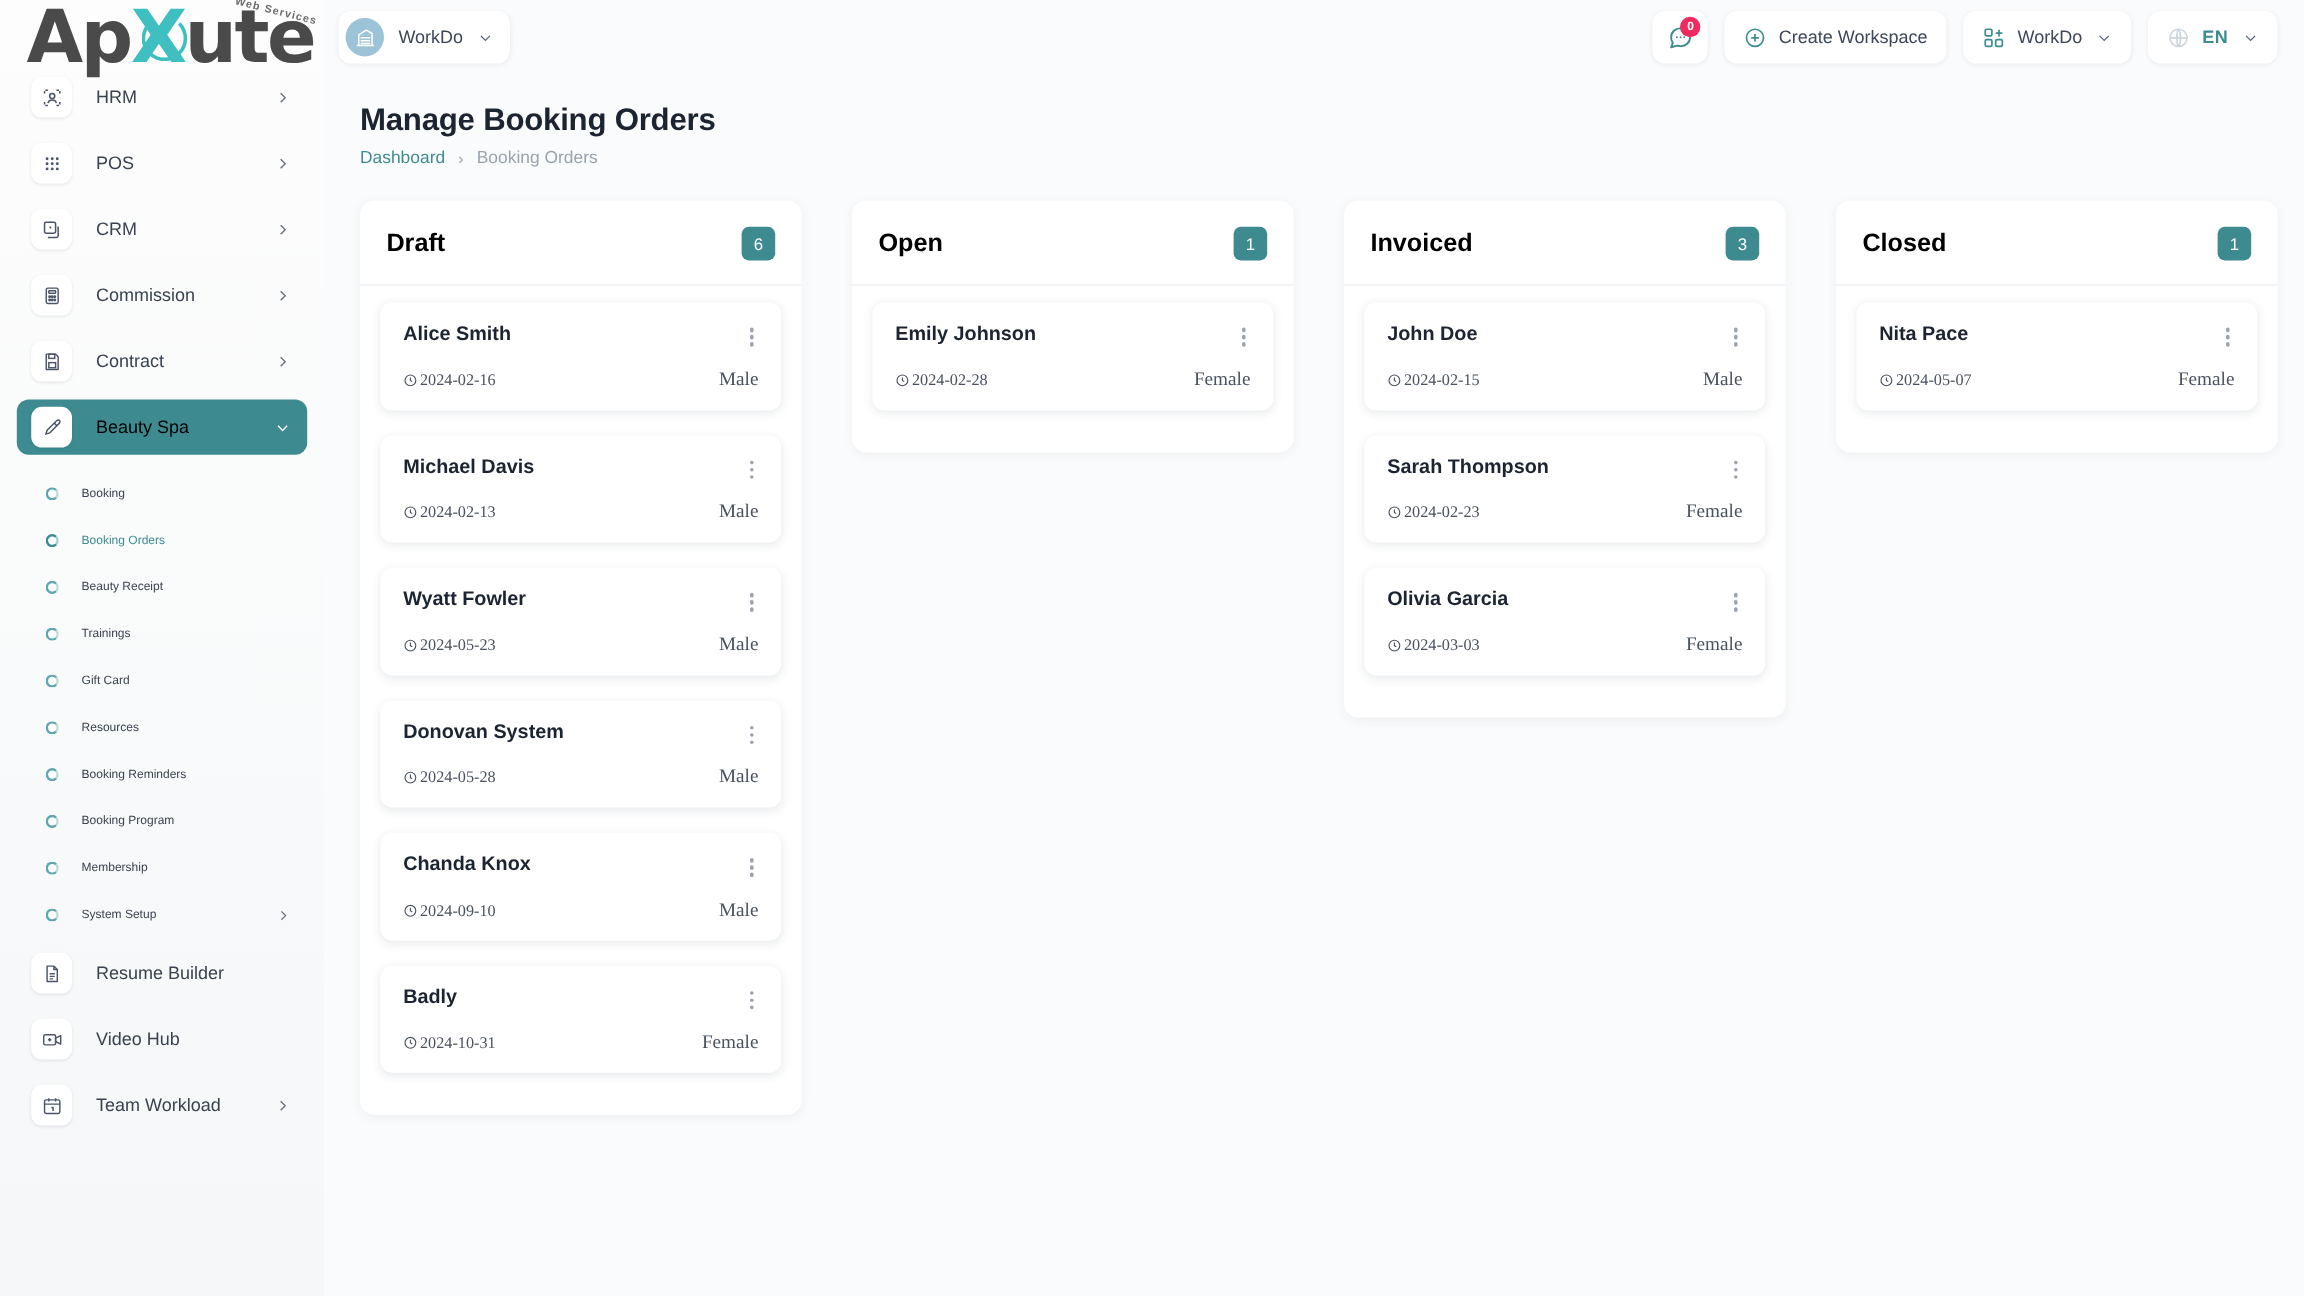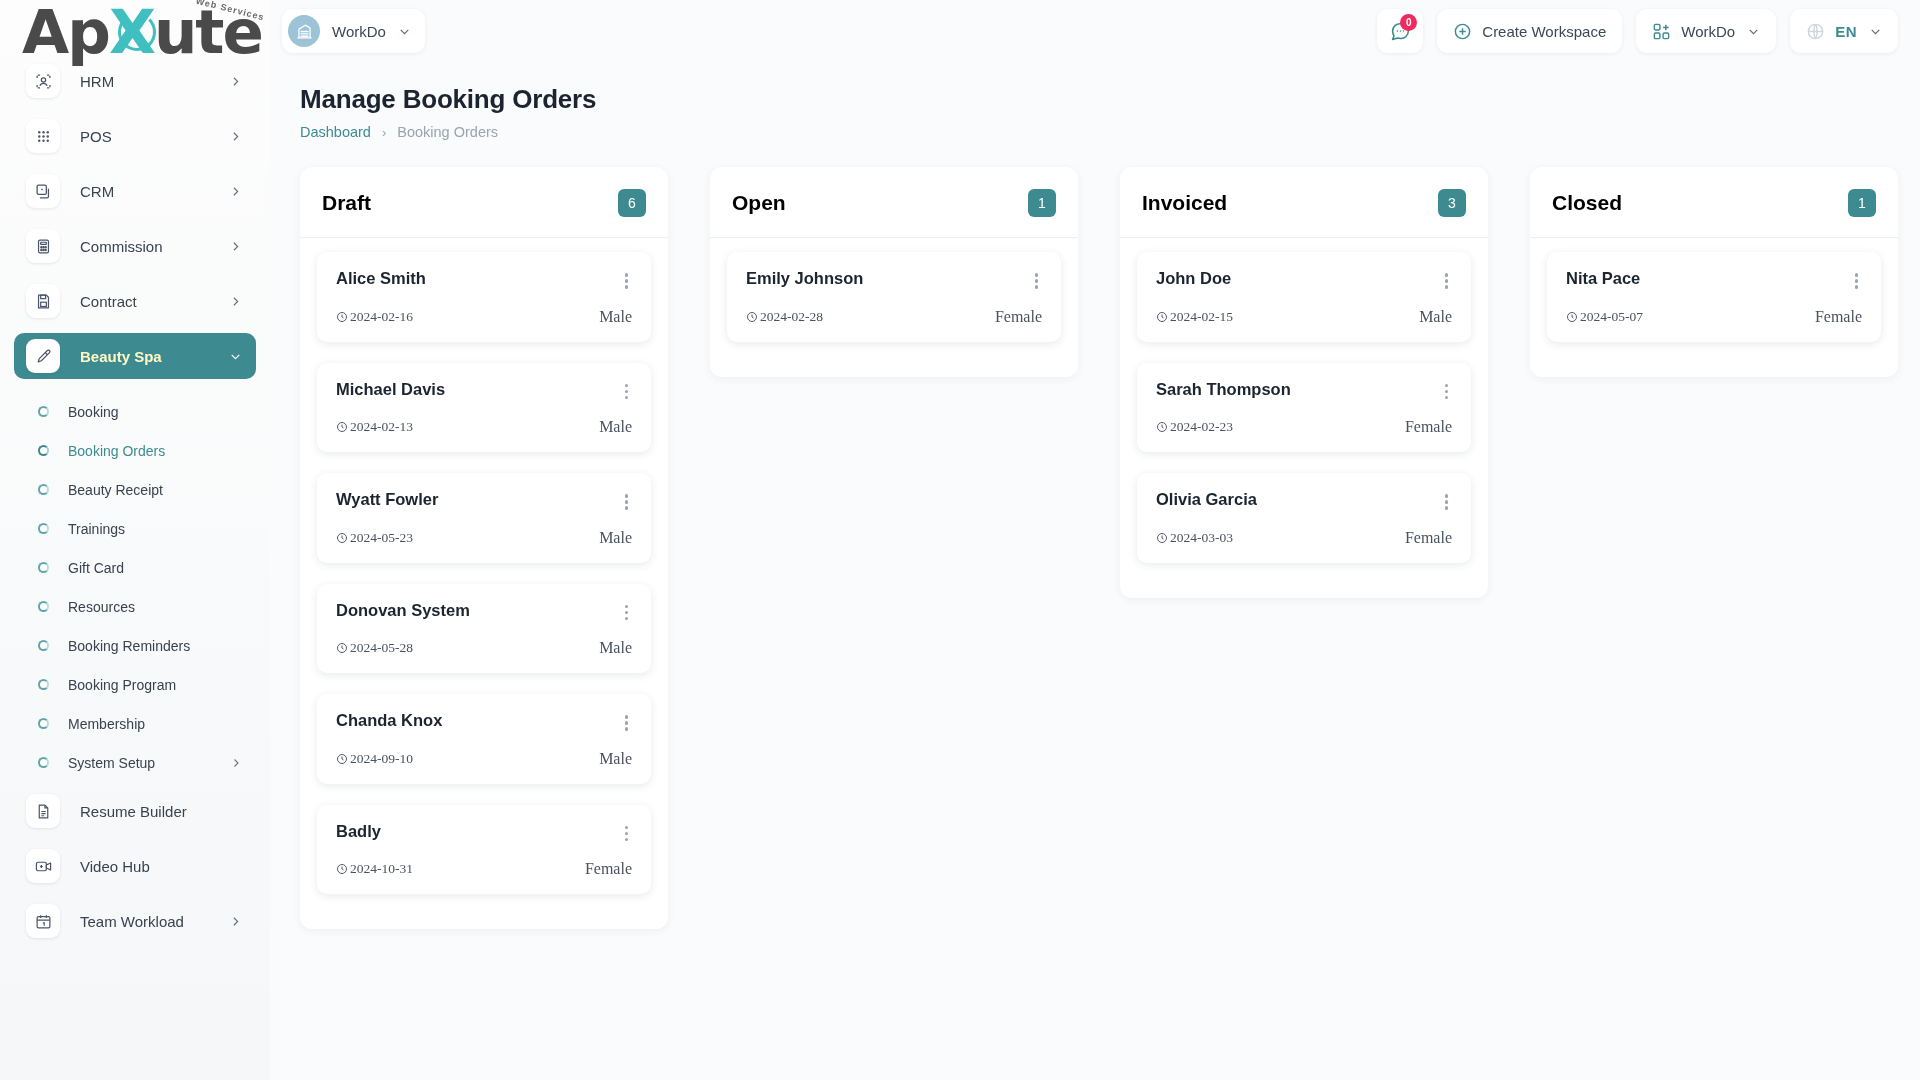--- a/index.html
+++ b/index.html
@@ -52,41 +52,41 @@
     width: 34px; height: 34px; border-radius: 9px;
     background: #ffffff; box-shadow: 0 1px 3px rgba(30,45,70,.10);
     display: flex; align-items: center; justify-content: center;
     flex: 0 0 34px; color: #4a5568;
   }
   .nav-ico svg { width: 17px; height: 17px; display:block; }
   .nav-label {
     margin-left: 20px; font-size: 15px; color: #3a4250;
     font-weight: 400; white-space: nowrap;
   }
-  .nav-item.active .nav-label { color:#fef9c3; font-weight:700; }
+  .nav-item.active .nav-label { color:#000000; font-weight:400; }
   .nav-arrow {
     position: absolute; right: 14px; color:#6b7280;
     display:flex; align-items:center;
   }
   .nav-arrow svg { width: 13px; height: 13px; }
   .nav-item.active .nav-arrow { color: #ffffff; }
 
   
   .sub-item {
     display:flex; align-items:center; height: 39px;
     padding-left: 18px; cursor: pointer; position: relative;
   }
   .sub-bullet {
     width: 11px; height: 11px; flex:0 0 11px; margin-left: 6px;
     border-radius: 50%;
     border: 2.5px solid #5fa6ae;
     border-right-color: #bcd9dd;
     background: #ffffff;
   }
-  .sub-label { margin-left: 19px; font-size: 14px; color:#3a4250; white-space:nowrap;}
+  .sub-label { margin-left: 19px; font-size: 10px; color:#3a4250; white-space:nowrap;}
   .sub-item.active .sub-label { color: #3d8b91; }
   .sub-item.active .sub-bullet { border-color:#3d8b91; border-right-color:#a8ced2;}
   .sub-arrow { position:absolute; right:28px; color:#6b7280; display:flex;}
   .sub-arrow svg{width:12px;height:12px;}
 
   
   #header {
     position: absolute; left: 270px; top: 0;
     width: 1650px; height: 62px;
     display: flex; align-items: center;

